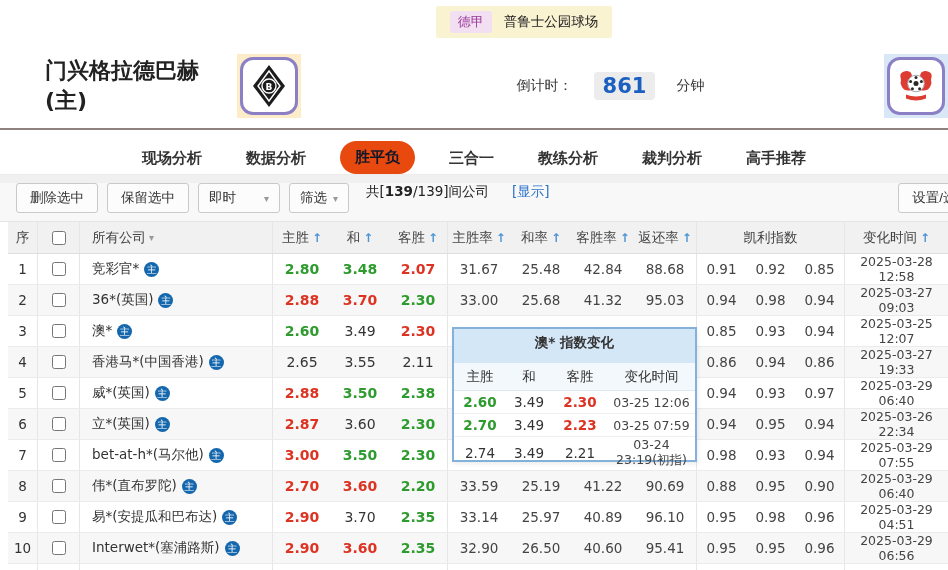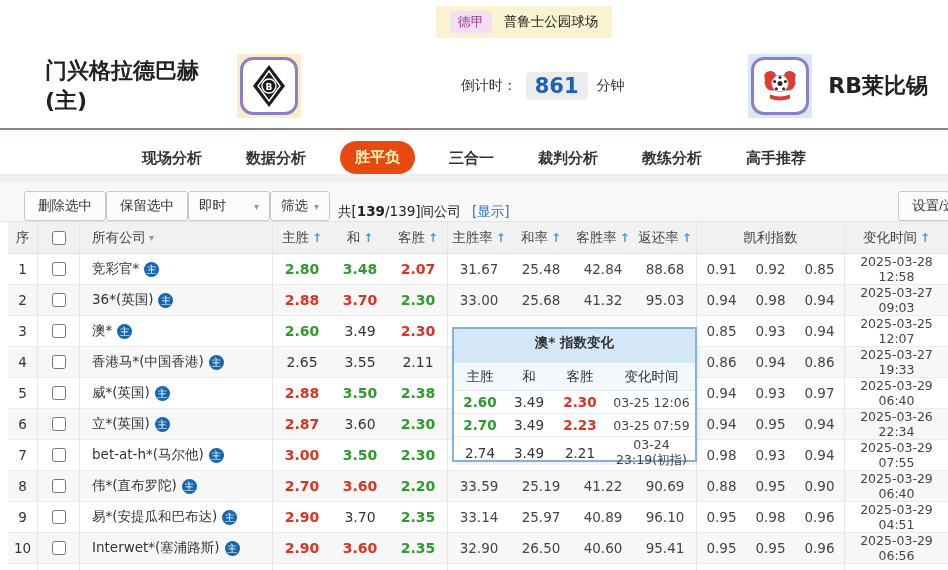--- a/index.html
+++ b/index.html
@@ -23,39 +23,39 @@
   
   .team-row { height: 84px; display: flex; align-items: center; }
   .home-name { margin-left: 45px; font-size: 22px; font-weight: bold; color: #222; width: 188px; }
   .logo-box { width: 64px; height: 64px; display: flex; align-items: center; justify-content: center; flex: none; }
   .home-logo-box { background: #fcecca; margin-left: 4px; }
   .away-logo-box { background: #d9e7f7; }
   .logo-inner {
     width: 58px; height: 58px; background: #fff; border: 3px solid #8b80c5;
     border-radius: 13px; display: flex; align-items: center; justify-content: center;
   }
-  .center-zone { flex: 1; display: flex; align-items: center; justify-content: center; gap: 9px; padding-left: 36px; }
+  .center-zone { flex: 1; display: flex; align-items: center; justify-content: center; gap: 21px; padding-left: 36px; }
   .countdown-label, .countdown-unit { font-size: 14px; color: #333; }
   .countdown-value { font-size: 21px; font-weight: bold; color: #1b5fc1; background: #ececec; padding: 2px 9px; border-radius: 4px; }
   .away-name { margin-left: 16px; margin-right: 20px; font-size: 22px; font-weight: bold; color: #222; }
   .nav-top-line { height: 2px; background: #8f827f; }
   
   .nav { height: 45px; display: flex; align-items: flex-end; justify-content: center; gap: 24px; border-bottom: 1px solid #ececec; background: #fff; }
   .nav-tab { font-size: 15px; font-weight: bold; color: #333; padding: 6px 10px; cursor: pointer; white-space: nowrap; }
-  .nav-tab.active { background: #e8490f; color: #fef9c3; border-radius: 17px; padding: 7px 15px; }
+  .nav-tab.active { background: #e8490f; color: #0f172a; border-radius: 17px; padding: 7px 15px; }
   .subgap { height: 8px; background: #f0f0f0; }
   
-  .toolbar { height: 39px; background: #f8f8f8; border-bottom: 1px solid #e4e4e4; display: flex; align-items: flex-end; padding-left: 24px; }
+  .toolbar { height: 39px; background: #f8f8f8; border-bottom: 1px solid #e4e4e4; display: flex; align-items: flex-start; padding-left: 16px; gap: 9px; }
   .tbtn { background: #fcfcfc; border: 1px solid #c9c9c9; border-radius: 3px; padding: 5px 13px; font-size: 13.5px; color: #333; cursor: pointer; white-space: nowrap; }
   .tselect { display: flex; align-items: center; justify-content: space-between; width: 82px; background: #fcfcfc; border: 1px solid #c9c9c9; border-radius: 3px; padding: 5px 10px; font-size: 13.5px; cursor: pointer; }
   .tfilter { display: flex; align-items: center; gap: 6px; background: #fcfcfc; border: 1px solid #c9c9c9; border-radius: 3px; padding: 5px 10px; font-size: 13.5px; cursor: pointer; }
   .caret { color: #999; font-size: 10px; }
   .count-text { font-size: 13.5px; color: #222; margin-left: 8px; }
   .count-bold { font-weight: bold; }
-  .show-link { color: #2b70c9; margin-left: 11px; cursor: pointer; }
+  .show-link { color: #2b70c9; margin-left: 23px; cursor: pointer; }
   .tb-spacer { flex: 1; }
   .settings-btn { margin-right: -36px; }
   
   .table-wrap { margin-left: 8px; width: 940px; }
   .thead, .tr, .partial-row {
     display: grid;
     grid-template-columns: 30px 42px 193px 58px 58px 59px 62px 62px 62px 63px 49px 49px 50px 103px;
     align-items: center;
   }
   .thead { height: 32px; background: #f1f1f1; border-bottom: 1px solid #dedede; font-size: 13.5px; color: #444; }
@@ -128,37 +128,36 @@
           <circle cx="22" cy="18.5" r="2.5" fill="#2a2a2a"></circle>
           <circle cx="22" cy="12.6" r="1.5" fill="#2a2a2a"></circle>
           <circle cx="16.6" cy="16.6" r="1.5" fill="#2a2a2a"></circle>
           <circle cx="27.4" cy="16.6" r="1.5" fill="#2a2a2a"></circle>
           <circle cx="18.4" cy="23.7" r="1.5" fill="#2a2a2a"></circle>
           <circle cx="25.6" cy="23.7" r="1.5" fill="#2a2a2a"></circle>
           <path d="M12 29.5 Q22 33.5 32 29.5 L32 33.5 Q22 37.5 12 33.5Z" fill="#dc3c32"></path>
         </svg>
       </div>
     </div>
-    <div class="away-name">RB莱比锡</div>
   </div>
 
   <div class="nav-top-line"></div>
 
   <div class="nav">
     <div class="nav-tab">现场分析</div>
 
     <div class="nav-tab">数据分析</div>
 
     <div class="nav-tab active">胜平负</div>
 
     <div class="nav-tab">三合一</div>
 
+    <div class="nav-tab">教练分析</div>
+
     <div class="nav-tab">裁判分析</div>
-
-    <div class="nav-tab">教练分析</div>
 
     <div class="nav-tab">高手推荐</div>
   </div>
 
   <div class="subgap"></div>
 
   <div class="toolbar">
     <button class="tbtn">删除选中</button>
     <button class="tbtn">保留选中</button>
     <div class="tselect">

